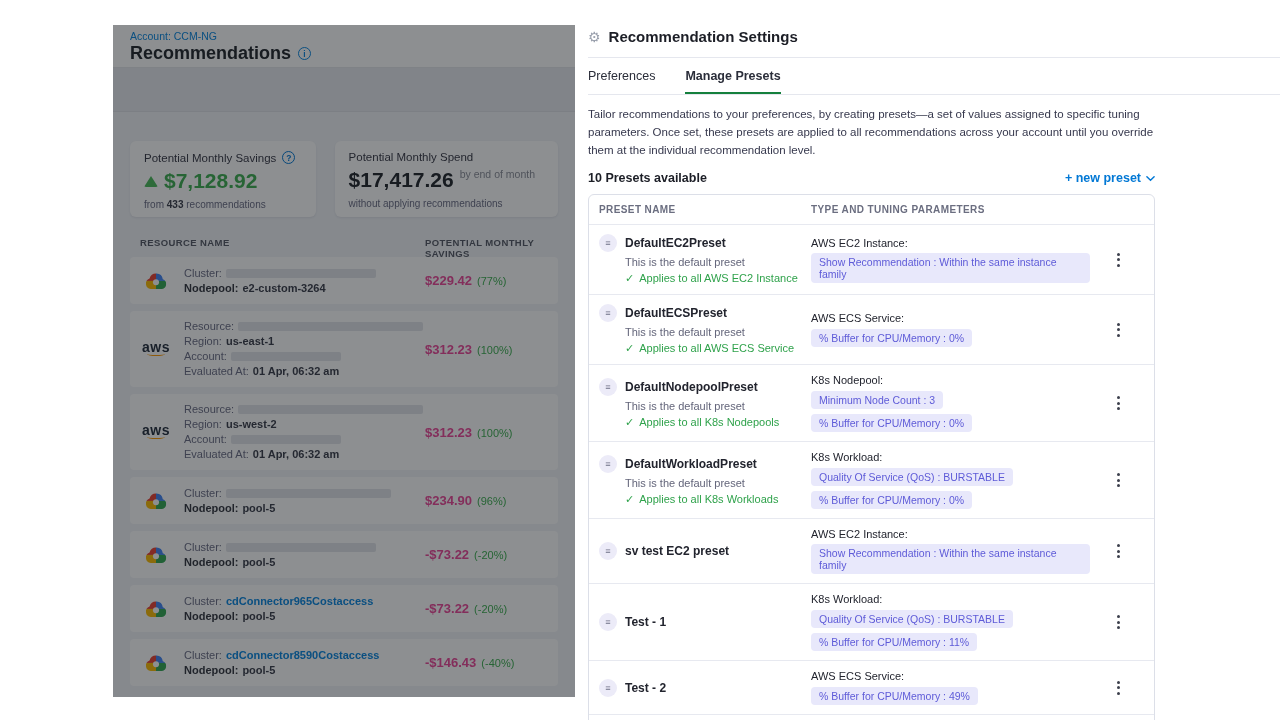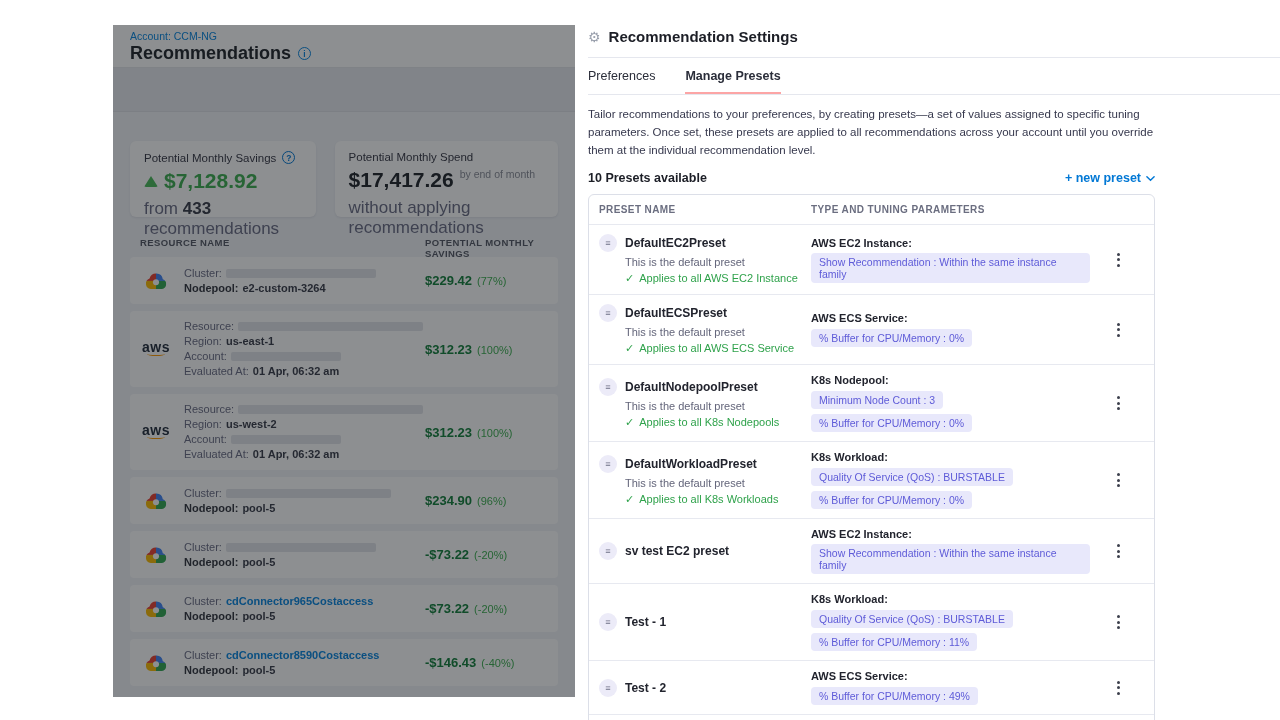--- a/index.html
+++ b/index.html
@@ -30,74 +30,74 @@
   .card-label-row { display:flex; align-items:center; gap:6px; font-size:11.5px; color:#383946; }
   .help-icon { width:13px; height:13px; border:1.3px solid #0278d5; border-radius:50%;
                color:#0278d5; font-size:8.5px; display:inline-flex; align-items:center;
                justify-content:center; font-weight:bold; }
   .amt-row { display:flex; align-items:flex-start; gap:6px; margin-top:5px; }
   .up-icon { width:0; height:0; border-left:7px solid transparent; border-right:7px solid transparent;
              border-bottom:11px solid #4CBB5C; border-radius:2px; align-self:center; }
   .big-amt-green { font-size:21px; font-weight:bold; color:#3faf52; }
   .big-amt-dark  { font-size:21px; font-weight:bold; color:#22272d; }
   .amt-suffix { font-size:10.5px; color:#8b8e99; }
-  .card-sub { font-size:17px; color:#6b6d85; margin-top:6px; }
+  .card-sub { font-size:10px; color:#6b6d85; margin-top:6px; }
   .card-sub b { color:#3a3d4a; }
   .lp-thead { display:flex; margin-top:20px; padding-left:10px; font-size:9.5px; font-weight:bold;
               color:#565a66; letter-spacing:.4px; }
   .lp-th2 { position:absolute; left:295px; }
   .lp-thead { position:relative; }
   .lp-rows { margin-top:9px; display:flex; flex-direction:column; gap:7px; }
   .res-row { position:relative; background:#fff; border-radius:4px; padding:7px 12px 7px 14px;
              display:flex; align-items:center; overflow:hidden; cursor:pointer; }
   .res-row.h2 { height:47px; } .res-row.h4 { height:76px; }
   .res-icon { width:24px; margin-right:16px; display:flex; align-items:center; justify-content:center; }
   .res-lines { width:241px; }
   .res-line { font-size:11px; line-height:15px; color:#6b6d85; white-space:nowrap; display:flex; align-items:center; gap:4px; }
   .res-line .val { color:#3a3d4a; font-weight:bold; }
   .res-line.boldline { color:#33363f; font-weight:bold; }
   .res-line .link { color:#0a87e0; font-weight:bold; }
   .redact { display:inline-block; height:9px; background:#e2e5ea; border-radius:2px; }
   .res-savings { position:absolute; left:295px; display:flex; align-items:baseline; gap:5px; }
-  .sav-amt { font-size:13px; font-weight:bold; color:#15803d; }
+  .sav-amt { font-size:13px; font-weight:bold; color:#ec4899; }
   .sav-pct { font-size:11px; color:#3faf52; }
   .aws-wrap { display:inline-flex; flex-direction:column; align-items:center; }
   .aws-txt { font-size:14px; font-weight:bold; color:#252f3e; letter-spacing:.5px; line-height:10px; }
   .aws-swoosh { width:18px; height:4px; border-bottom:1.8px solid #f90; border-radius:0 0 50% 50%; }
   #lp-overlay { position:absolute; inset:0; background:rgba(12,16,22,.47); cursor:pointer; }
 
   
   #settings-panel { position:absolute; left:575px; top:0; width:705px; height:720px;
                     background:#fff; padding:28px 0 0 13px; overflow:hidden; }
   .sp-title-row { display:flex; align-items:center; gap:8px; }
   .gear-icon { font-size:14px; color:#9aa0ad; }
   .sp-title { font-size:15px; font-weight:bold; color:#1c1e26; }
   .sp-divider { height:1px; background:#e5e7ee; margin-top:12px; width:692px; }
   .sp-tabs { display:flex; gap:30px; margin-top:11px; border-bottom:1px solid #e5e7ee; width:692px; }
   .sp-tab { font-size:12.5px; color:#2b2e3a; padding-bottom:9px; cursor:pointer; }
-  .sp-tab.active { font-weight:bold; border-bottom:2px solid #fca5a5; }
+  .sp-tab.active { font-weight:bold; border-bottom:2px solid #15803d; }
   .sp-desc { width:567px; margin-top:11px; font-size:11.5px; line-height:1.55; color:#36384d; }
   .sp-count-row { width:567px; display:flex; justify-content:space-between; align-items:center; margin-top:12px; }
   .sp-count { font-size:12.5px; font-weight:bold; color:#1c1e26; }
   .new-preset { display:flex; align-items:center; gap:5px; color:#0278d5; font-size:12.5px;
                 font-weight:bold; cursor:pointer; }
   .preset-table { width:567px; margin-top:9px; border:1px solid #dcdfe8; border-radius:6px; }
   .pt-head { display:grid; grid-template-columns:212px 1fr 56px; padding:9px 8px 9px 10px;
              border-bottom:1px solid #e7e9f0; font-size:10px; font-weight:bold; color:#6b6e80;
              letter-spacing:.4px; }
   .preset-row { display:grid; grid-template-columns:212px 1fr 56px; align-items:center;
                 padding:9px 8px 9px 10px; border-bottom:1px solid #e7e9f0; }
   .preset-row:last-child { border-bottom:none; }
   .p-name-row { display:flex; align-items:center; gap:8px; }
   .preset-drag { width:18px; height:18px; border-radius:50%; background:#ecebf8; color:#6d6f85;
                  font-size:9px; display:inline-flex; align-items:center; justify-content:center; flex:none; }
   .p-name { font-size:12px; font-weight:bold; color:#22242e; }
   .p-sub { font-size:11px; color:#63657a; margin:4px 0 0 26px; }
   .p-applies { display:flex; gap:5px; font-size:11px; color:#2fa24b; margin:4px 0 0 26px; }
-  .p-type { font-size:11px; font-weight:bold; color:#22242e; margin-bottom:2px; }
+  .p-type { font-size:11px; font-weight:normal; color:#22242e; margin-bottom:2px; }
   .pill-line { margin-top:4px; }
   .pill { display:inline-block; background:#e8e8fb; color:#5e5bd8; font-size:10.5px;
           padding:3px 8px; border-radius:4px; }
   .kebab { width:24px; height:24px; margin:0 auto; display:flex; flex-direction:column; gap:2.5px;
            align-items:center; justify-content:center; cursor:pointer; border-radius:4px; }
   .kebab i { width:3px; height:3px; border-radius:50%; background:#3c3f4c; }
   .chev { width:9px; height:9px; }
 </style>
 </head>
 <body>

